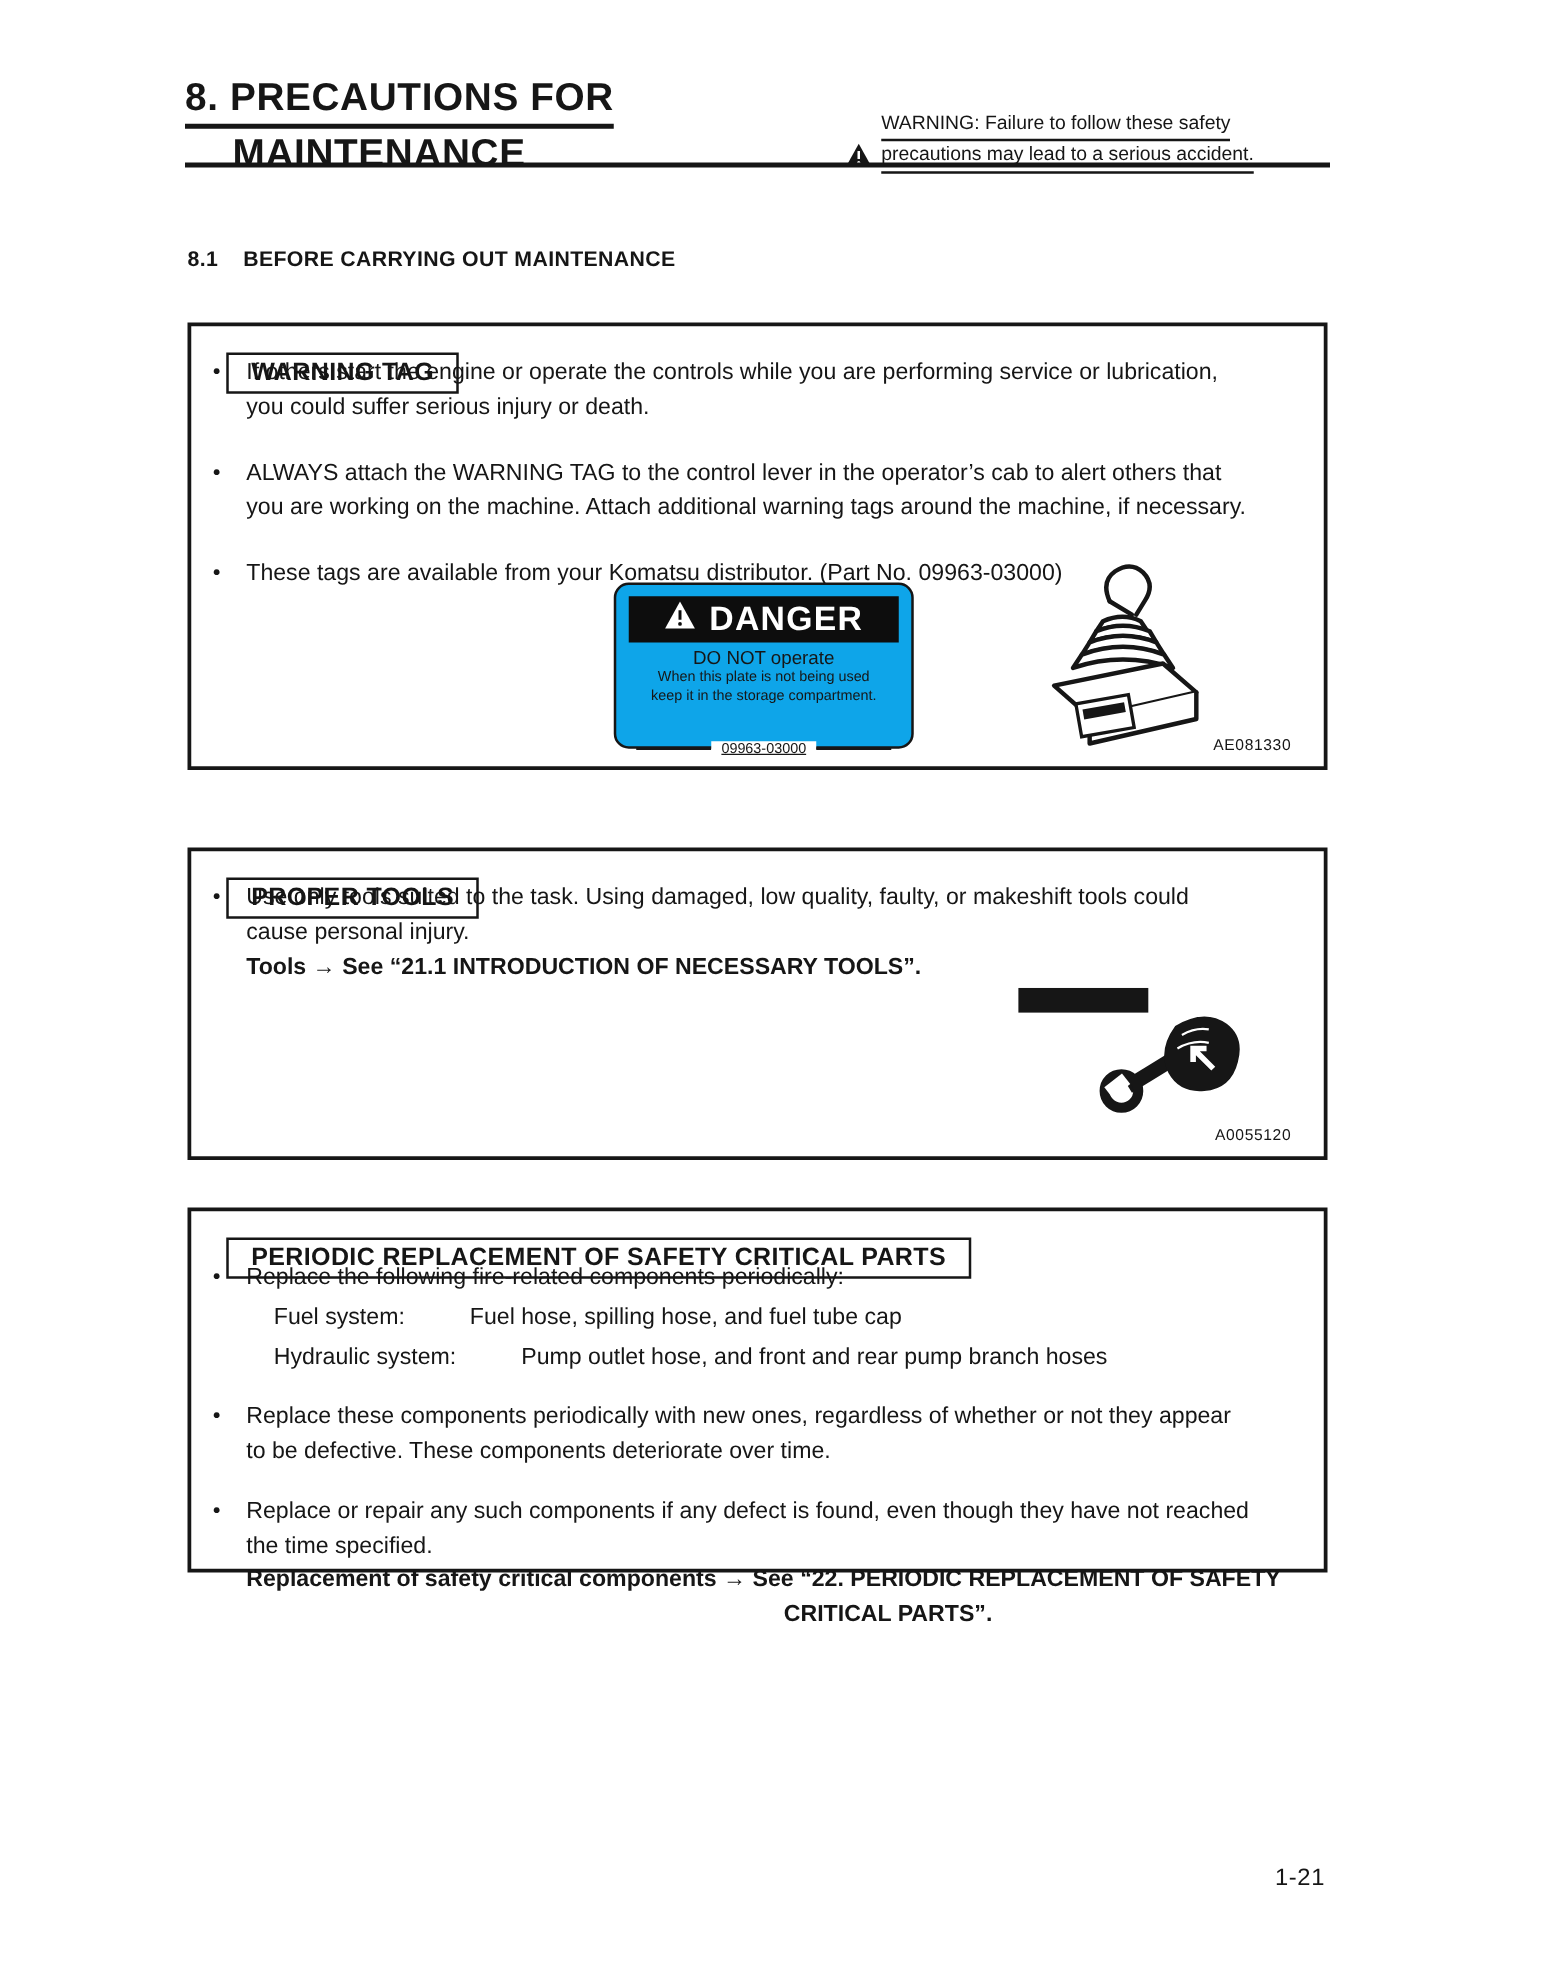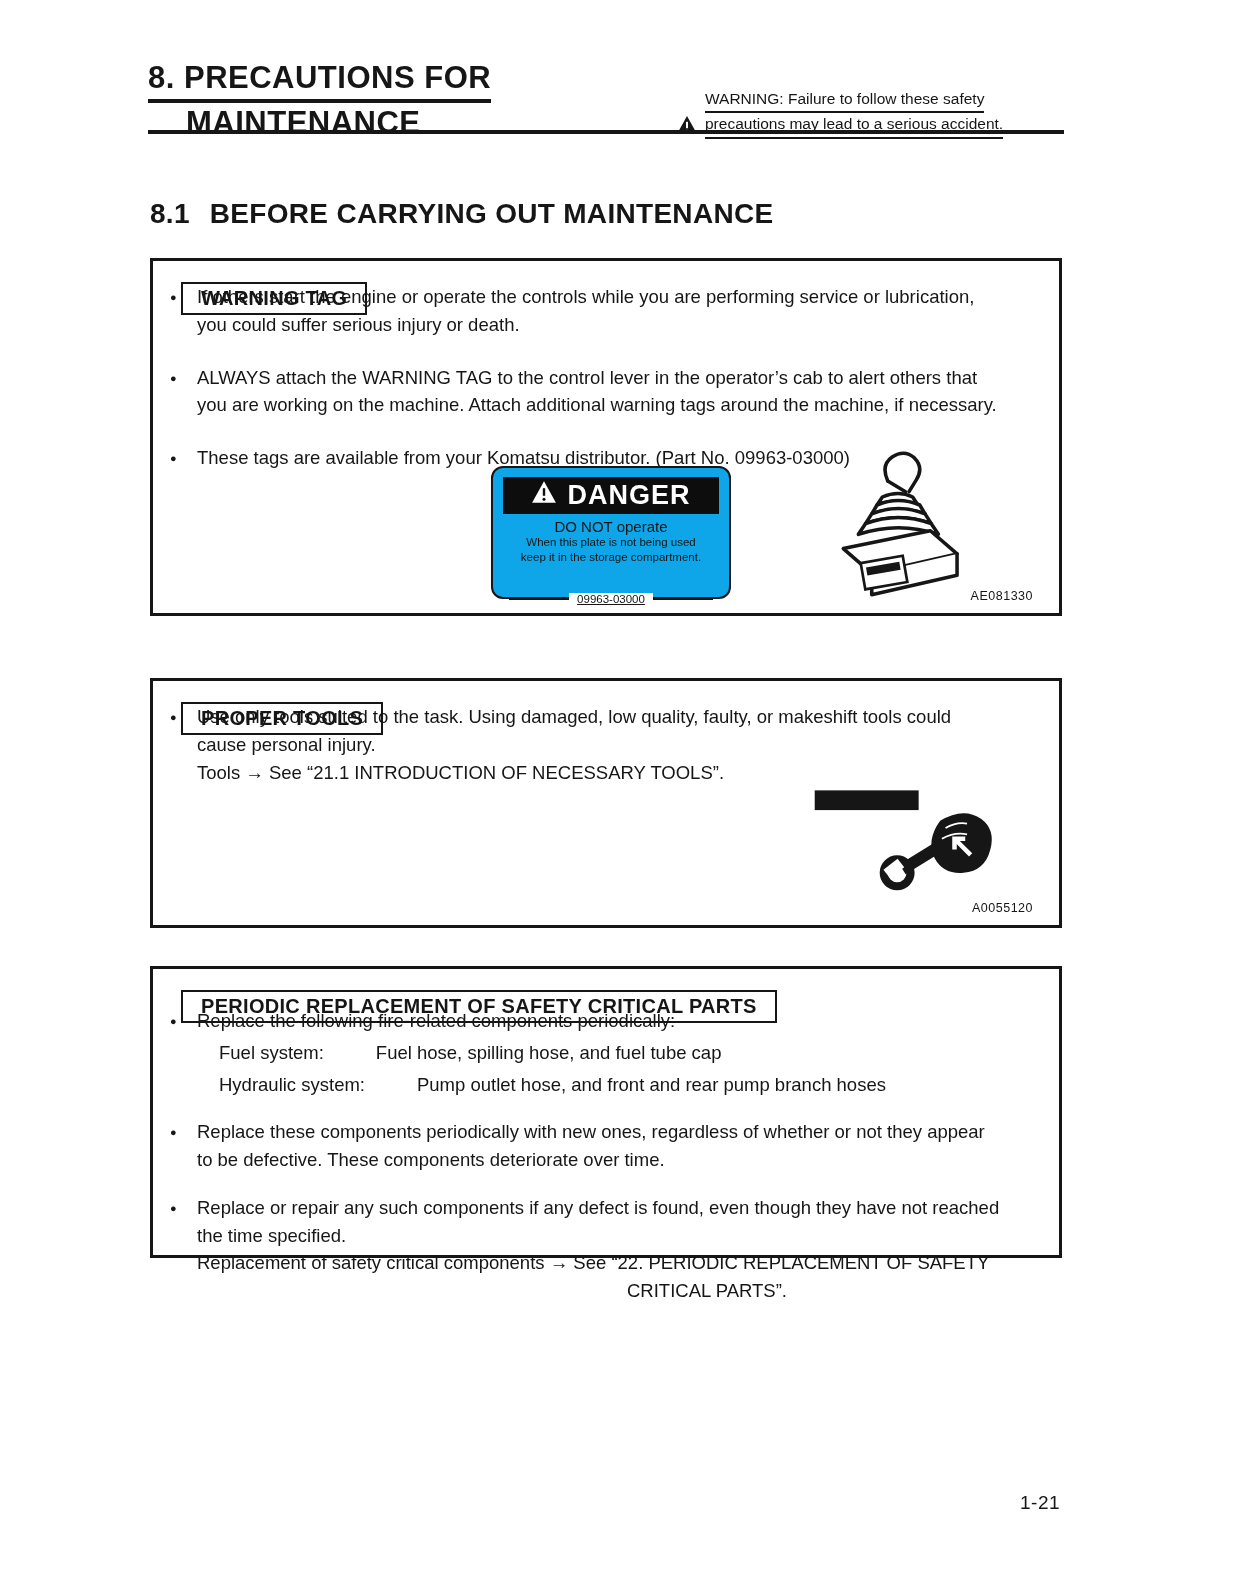--- a/index.html
+++ b/index.html
@@ -11,31 +11,31 @@
   .chapter-title { position:absolute; left:148px; top:60px; }
   .ct-line1 { display:inline-block; font-size:31px; font-weight:bold; letter-spacing:0.5px; border-bottom:4px solid #161616; padding-bottom:3px; }
   .ct-line2 { font-size:31px; font-weight:bold; letter-spacing:0.5px; margin-left:38px; margin-top:2px; }
   .header-rule { position:absolute; left:148px; top:130px; width:916px; height:4px; background:#161616; }
   .header-warning { position:absolute; left:676px; top:88px; width:392px; display:flex; gap:7px; align-items:flex-end; }
   .header-warning .warn-icon { flex:0 0 auto; margin-top:1px; }
   .hw-lines { font-size:15.5px; line-height:1.45; }
   .hw-line { display:inline-block; border-bottom:2px solid #161616; padding-bottom:1px; }
 
   
-  .section-title { position:absolute; left:150px; top:198px; font-size:28px; font-weight:bold; letter-spacing:0.3px; }
+  .section-title { position:absolute; left:150px; top:198px; font-size:17px; font-weight:bold; letter-spacing:0.3px; }
   .section-title .num { margin-right:20px; }
 
   
   .sbox { position:absolute; border:3px solid #161616; background:#fff; }
   .sbox-label { position:absolute; top:-16px; left:28px; background:#ffffff; border:2.5px solid #161616; padding:3px 18px; font-weight:bold; font-size:20px; letter-spacing:0.3px; white-space:nowrap;margin-top:37px; }
   .bullets { padding:22px 26px 0 0; }
   .bullet { position:relative; padding-left:44px; margin-bottom:25px; font-size:18.5px; line-height:1.5; }
   .bullet .dot { position:absolute; left:17px; top:6px; font-size:11px; }
   .bullet-text { white-space:pre-line; }
-  .bold-line { font-weight:normal; white-space:pre-line; }
+  .bold-line { font-weight:bold; white-space:pre-line; }
   .sub-row { margin-left:22px; margin-top:4px; }
   .sub-desc { margin-left:52px; }
   .fig-code { position:absolute; right:26px; bottom:10px; font-size:12.5px; letter-spacing:0.5px; }
 
   
   .danger-tag { position:absolute; left:338px; top:205px; width:240px; height:133px; border:2.5px solid #161616; border-radius:12px; background:#0ea5e9; text-align:center; }
   .danger-bar { margin:9px 10px 4px; background:#0d0d0d; color:#fff; display:flex; align-items:center; justify-content:center; gap:10px; padding:3px 0; font-size:27px; font-weight:bold; letter-spacing:1px; }
   .dt-line1 { font-size:15px; margin-top:2px; }
   .dt-small { font-size:11.5px; line-height:1.3; }
   .dt-part { position:absolute; bottom:-8px; left:16px; right:16px; display:flex; align-items:center; font-size:11.5px;text-decoration:underline; }

